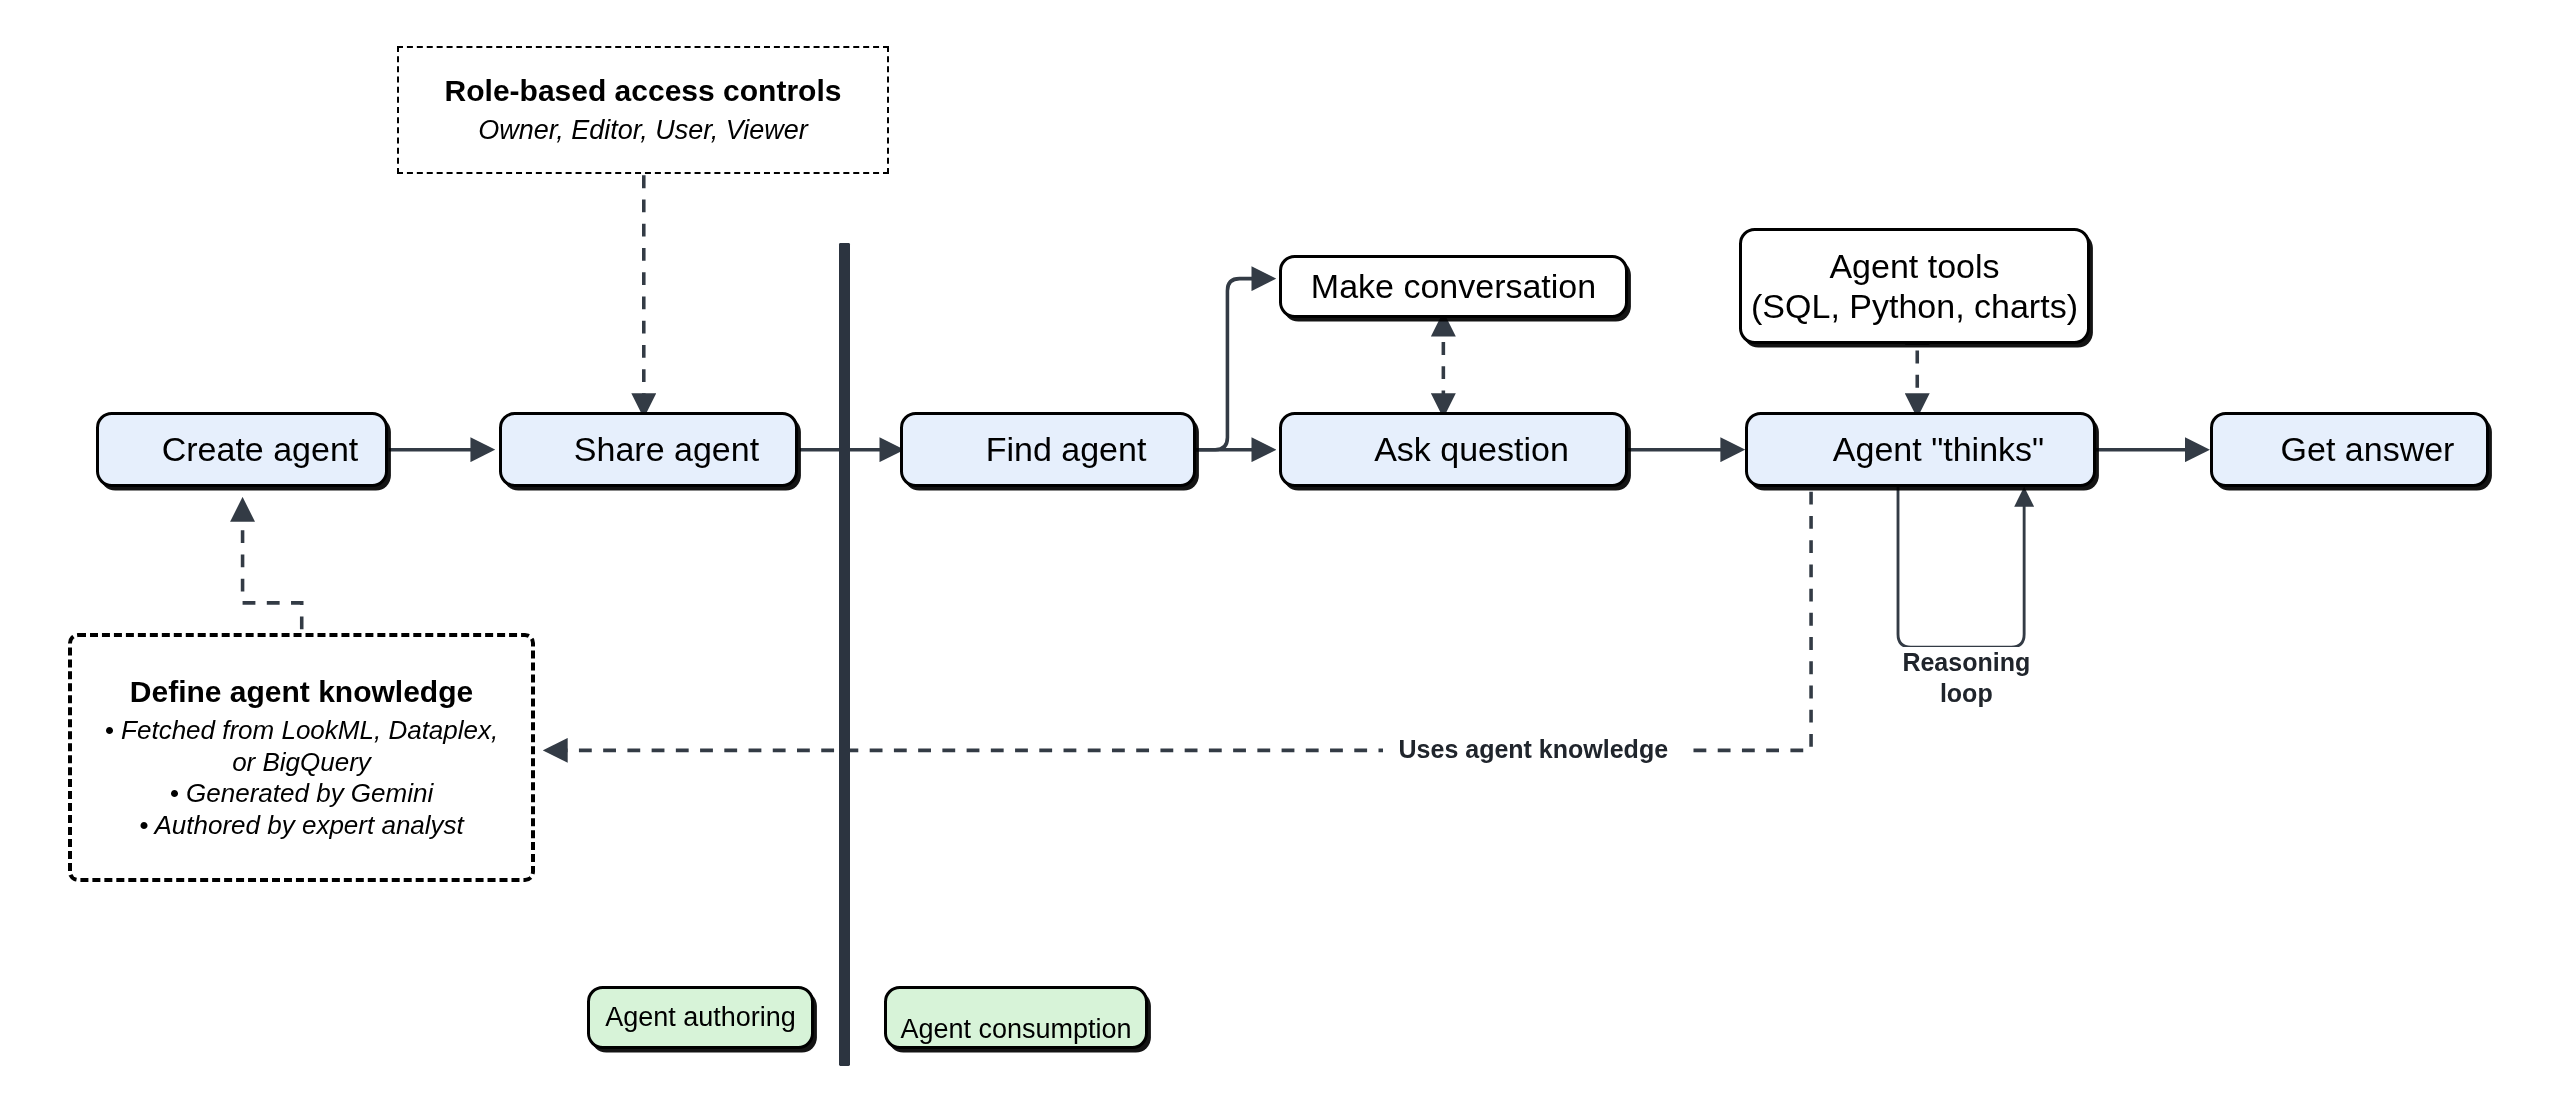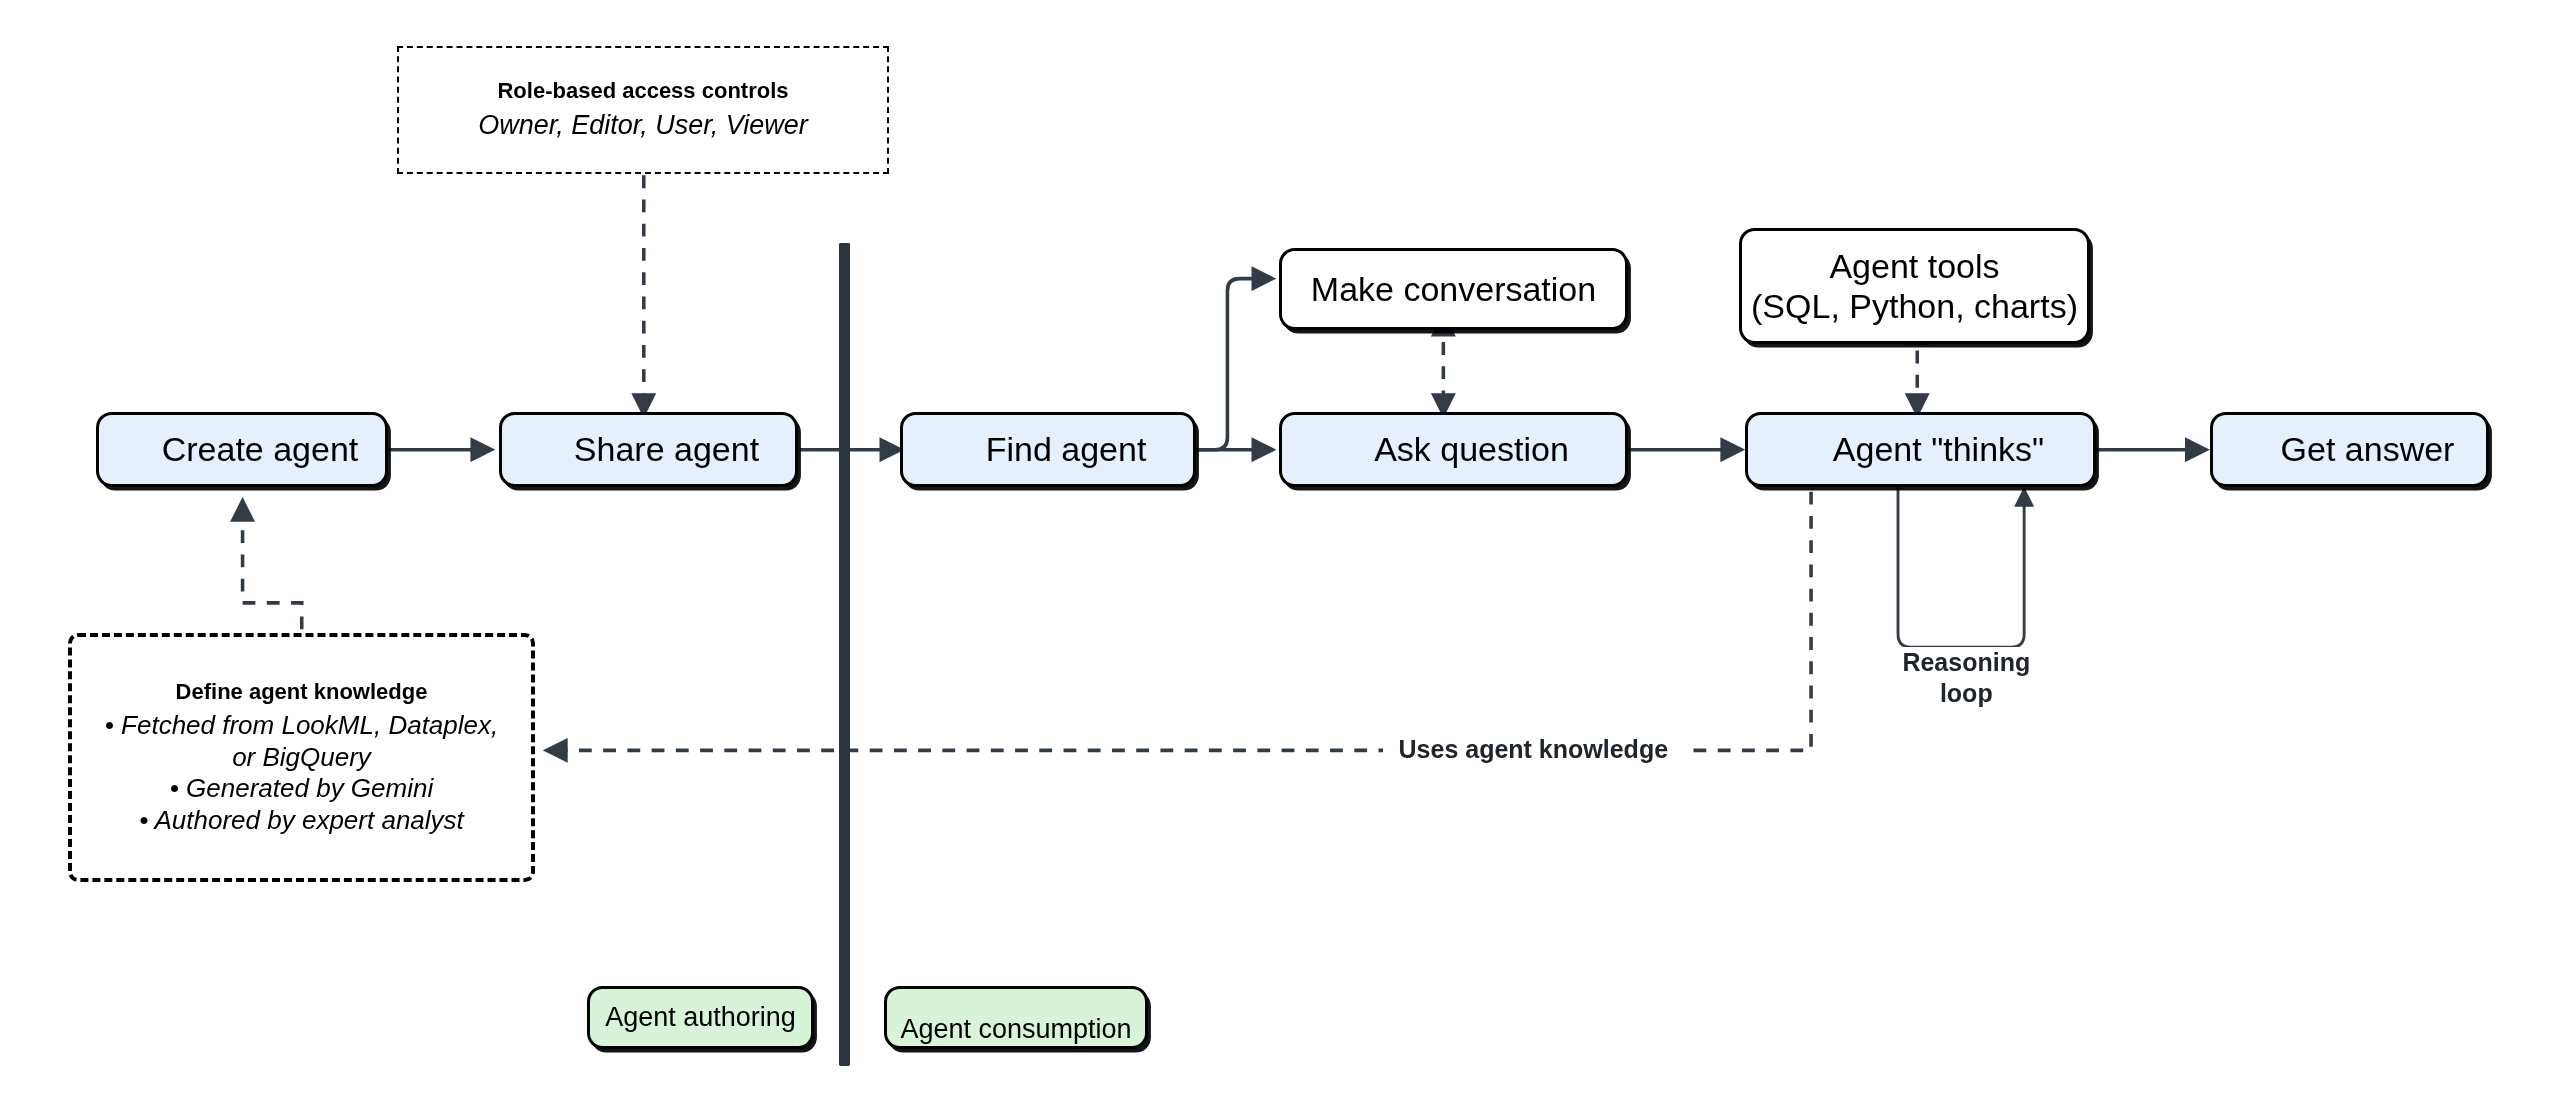--- a/index.html
+++ b/index.html
@@ -64,21 +64,21 @@
     align-items: center;
     justify-content: center;
     text-align: center;
     color: #000000;
   }
   .dashbox.fine   { border: 2.1px dashed #000000; }
   .dashbox.bold   { border: 4.3px dashed #000000; border-radius: 10px; }
 
   .dash-title {
     font-weight: bold;
-    font-size: 22px;
+    font-size: 30px;
     line-height: 1.25;
     margin-bottom: 4.3px;
   }
   .dash-sub {
     font-style: italic;
     font-size: 27px;
     line-height: 1.3;
   }
   .dash-list {
     font-style: italic;
@@ -175,21 +175,21 @@
   </div>
 
   <div class="node blue fs-main" style="left:499px; top:412px; width:299px; height:75px;">
     <span class="label">Share agent</span>
   </div>
 
   <div class="node blue fs-main" style="left:900px; top:412px; width:296px; height:75px;">
     <span class="label">Find agent</span>
   </div>
 
-  <div class="node white fs-main" style="left:1279px; top:248px; width:349px; height:82px;">
+  <div class="node white fs-main" style="left:1279px; top:255px; width:349px; height:63px;">
     <span class="label">Make conversation</span>
   </div>
 
   <div class="node blue fs-main" style="left:1279px; top:412px; width:349px; height:75px;">
     <span class="label">Ask question</span>
   </div>
 
   <div class="node white fs-main" style="left:1739px; top:228px; width:351px; height:116px;">
     <span class="label">Agent tools
 (SQL, Python, charts)</span>

